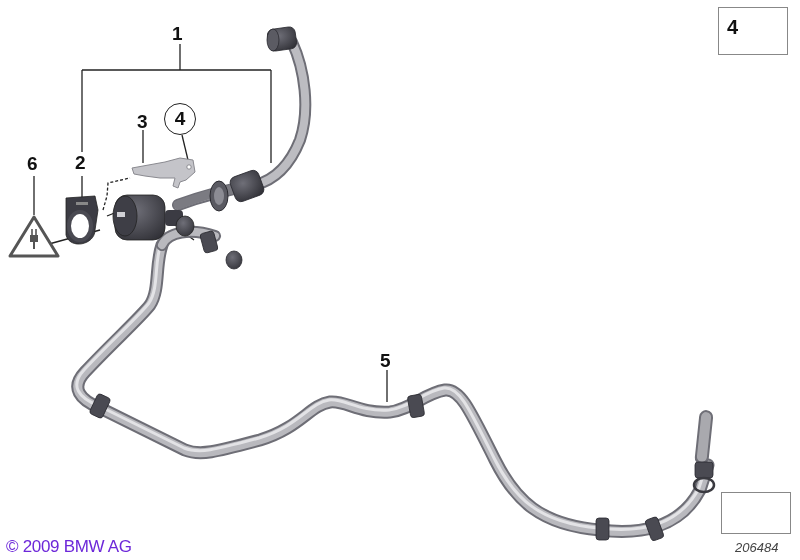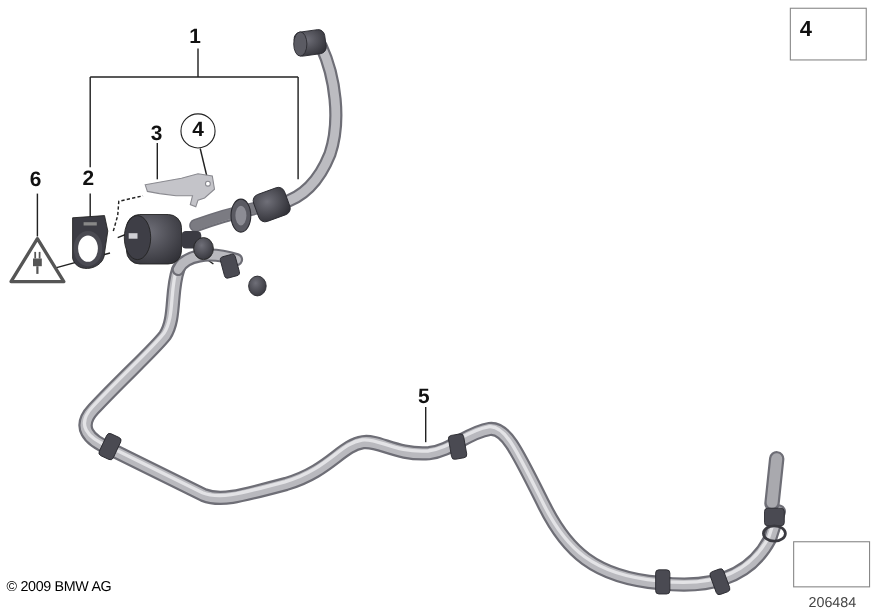--- a/index.html
+++ b/index.html
@@ -3,22 +3,22 @@
 <meta charset="utf-8">
 <style>
   html, body { margin:0; padding:0; background:#ffffff; }
   body { width:800px; height:560px; position:relative; overflow:hidden; font-family:"Liberation Sans", sans-serif; }
   #diagram { position:absolute; left:0; top:0; width:800px; height:560px; }
   .callout { position:absolute; font-family:"Liberation Sans", sans-serif; font-weight:bold; font-size:19px; color:#111; line-height:1; }
   .callout-circled { position:absolute; width:32px; height:32px; border:1.5px solid #222; border-radius:50%; display:flex; align-items:center; justify-content:center; font-weight:bold; font-size:19px; color:#111; background:#fff; box-sizing:border-box; }
   .inset-box { position:absolute; left:718px; top:7px; width:70px; height:48px; border:1px solid #888; background:#fff; box-sizing:border-box; }
   .inset-label { position:absolute; left:8px; top:8px; font-weight:bold; font-size:20px; color:#111; }
   .nav-box { position:absolute; left:721px; top:492px; width:70px; height:42px; border:1px solid #888; background:#fff; box-sizing:border-box; }
-  .copyright { position:absolute; left:6px; top:525px; font-size:13px; color:#000000; letter-spacing:-0.3px; }
-  .diagram-id { position:absolute; left:735px; top:540px; font-size:13px; color:#444; }
+  .copyright { position:absolute; left:6px; top:537px; font-size:17px; color:#6d28d9; letter-spacing:-0.3px; }
+  .diagram-id { position:absolute; left:735px; top:540px; font-size:13px; color:#444;font-style:italic; }
 </style>
 </head>
 <body>
 
 <div id="diagram">
   <svg width="800" height="560" viewBox="0 0 800 560" xmlns="http://www.w3.org/2000/svg">
     <defs>
       <linearGradient id="pipeG" x1="0" y1="0" x2="0" y2="1">
         <stop offset="0" stop-color="#8c8c93"></stop>
         <stop offset="0.45" stop-color="#d6d6da"></stop>

